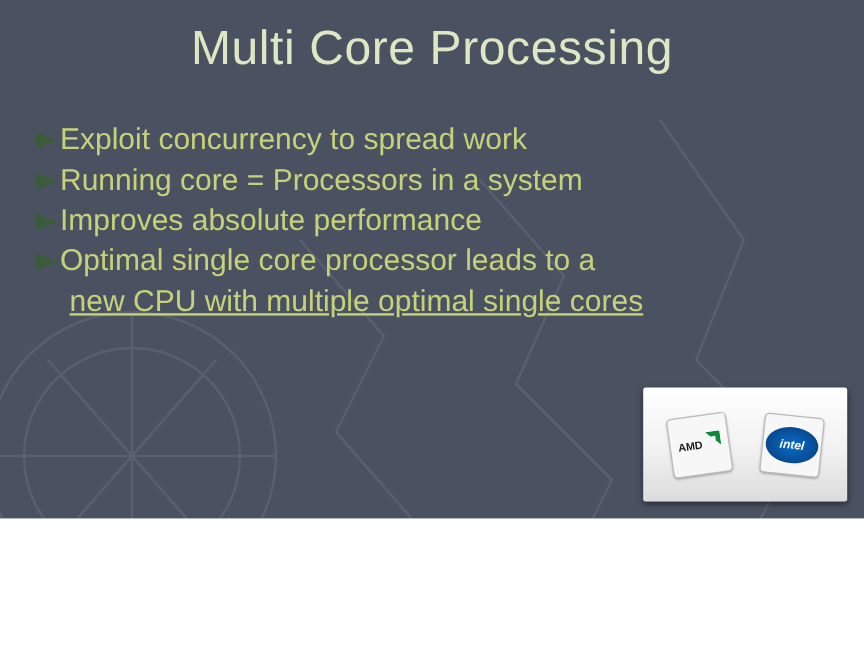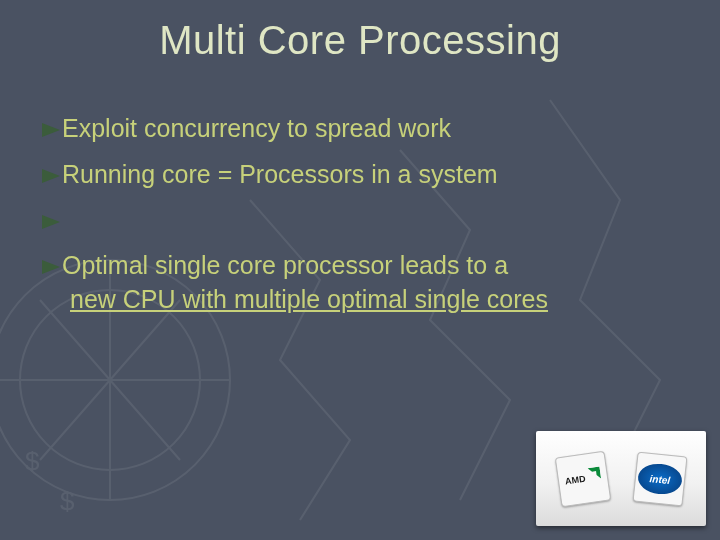--- a/index.html
+++ b/index.html
@@ -6,21 +6,21 @@
     margin: 0;
     padding: 0;
     width: 720px;
     height: 540px;
     overflow: hidden;
     font-family: Verdana, Geneva, sans-serif;
   }
   .slide {
     position: relative;
     width: 720px;
-    height: 540px;
+    height: 432px;
     background: #4a5262;
     box-sizing: border-box;
   }
   .bg-pattern {
     position: absolute;
     inset: 0;
     opacity: 0.08;
     pointer-events: none;
   }
   .title {
@@ -38,21 +38,21 @@
     position: absolute;
     top: 100px;
     left: 30px;
     right: 40px;
     color: #c7d17a;
     font-size: 25px;
     line-height: 1.35;
   }
   .bullet-row {
     display: block;
-    margin: 12px;
+    margin: 0;
     padding: 0;
   }
   .arrow {
     display: inline-block;
     vertical-align: baseline;
     margin-right: 2px;
   }
   .arrow svg {
     width: 18px;
     height: 14px;
@@ -170,21 +170,21 @@
             <polygon points="0,0 18,7 0,14" fill="#3b5c3b"></polygon>
           </svg>
       </span><span class="bullet-text">Running core = Processors in a system</span>
     </div>
 
     <div class="bullet-row">
       <span class="arrow">
         <svg viewBox="0 0 18 14">
             <polygon points="0,0 18,7 0,14" fill="#3b5c3b"></polygon>
           </svg>
-      </span>
+      </span><span class="bullet-text">Improves absolute performance</span>
     </div>
 
     <div class="bullet-row">
       <span class="arrow">
         <svg viewBox="0 0 18 14">
             <polygon points="0,0 18,7 0,14" fill="#3b5c3b"></polygon>
           </svg>
       </span><span class="bullet-text">Optimal single core processor leads to a</span>
       <span class="continuation">new CPU with multiple optimal single cores</span>
     </div>

